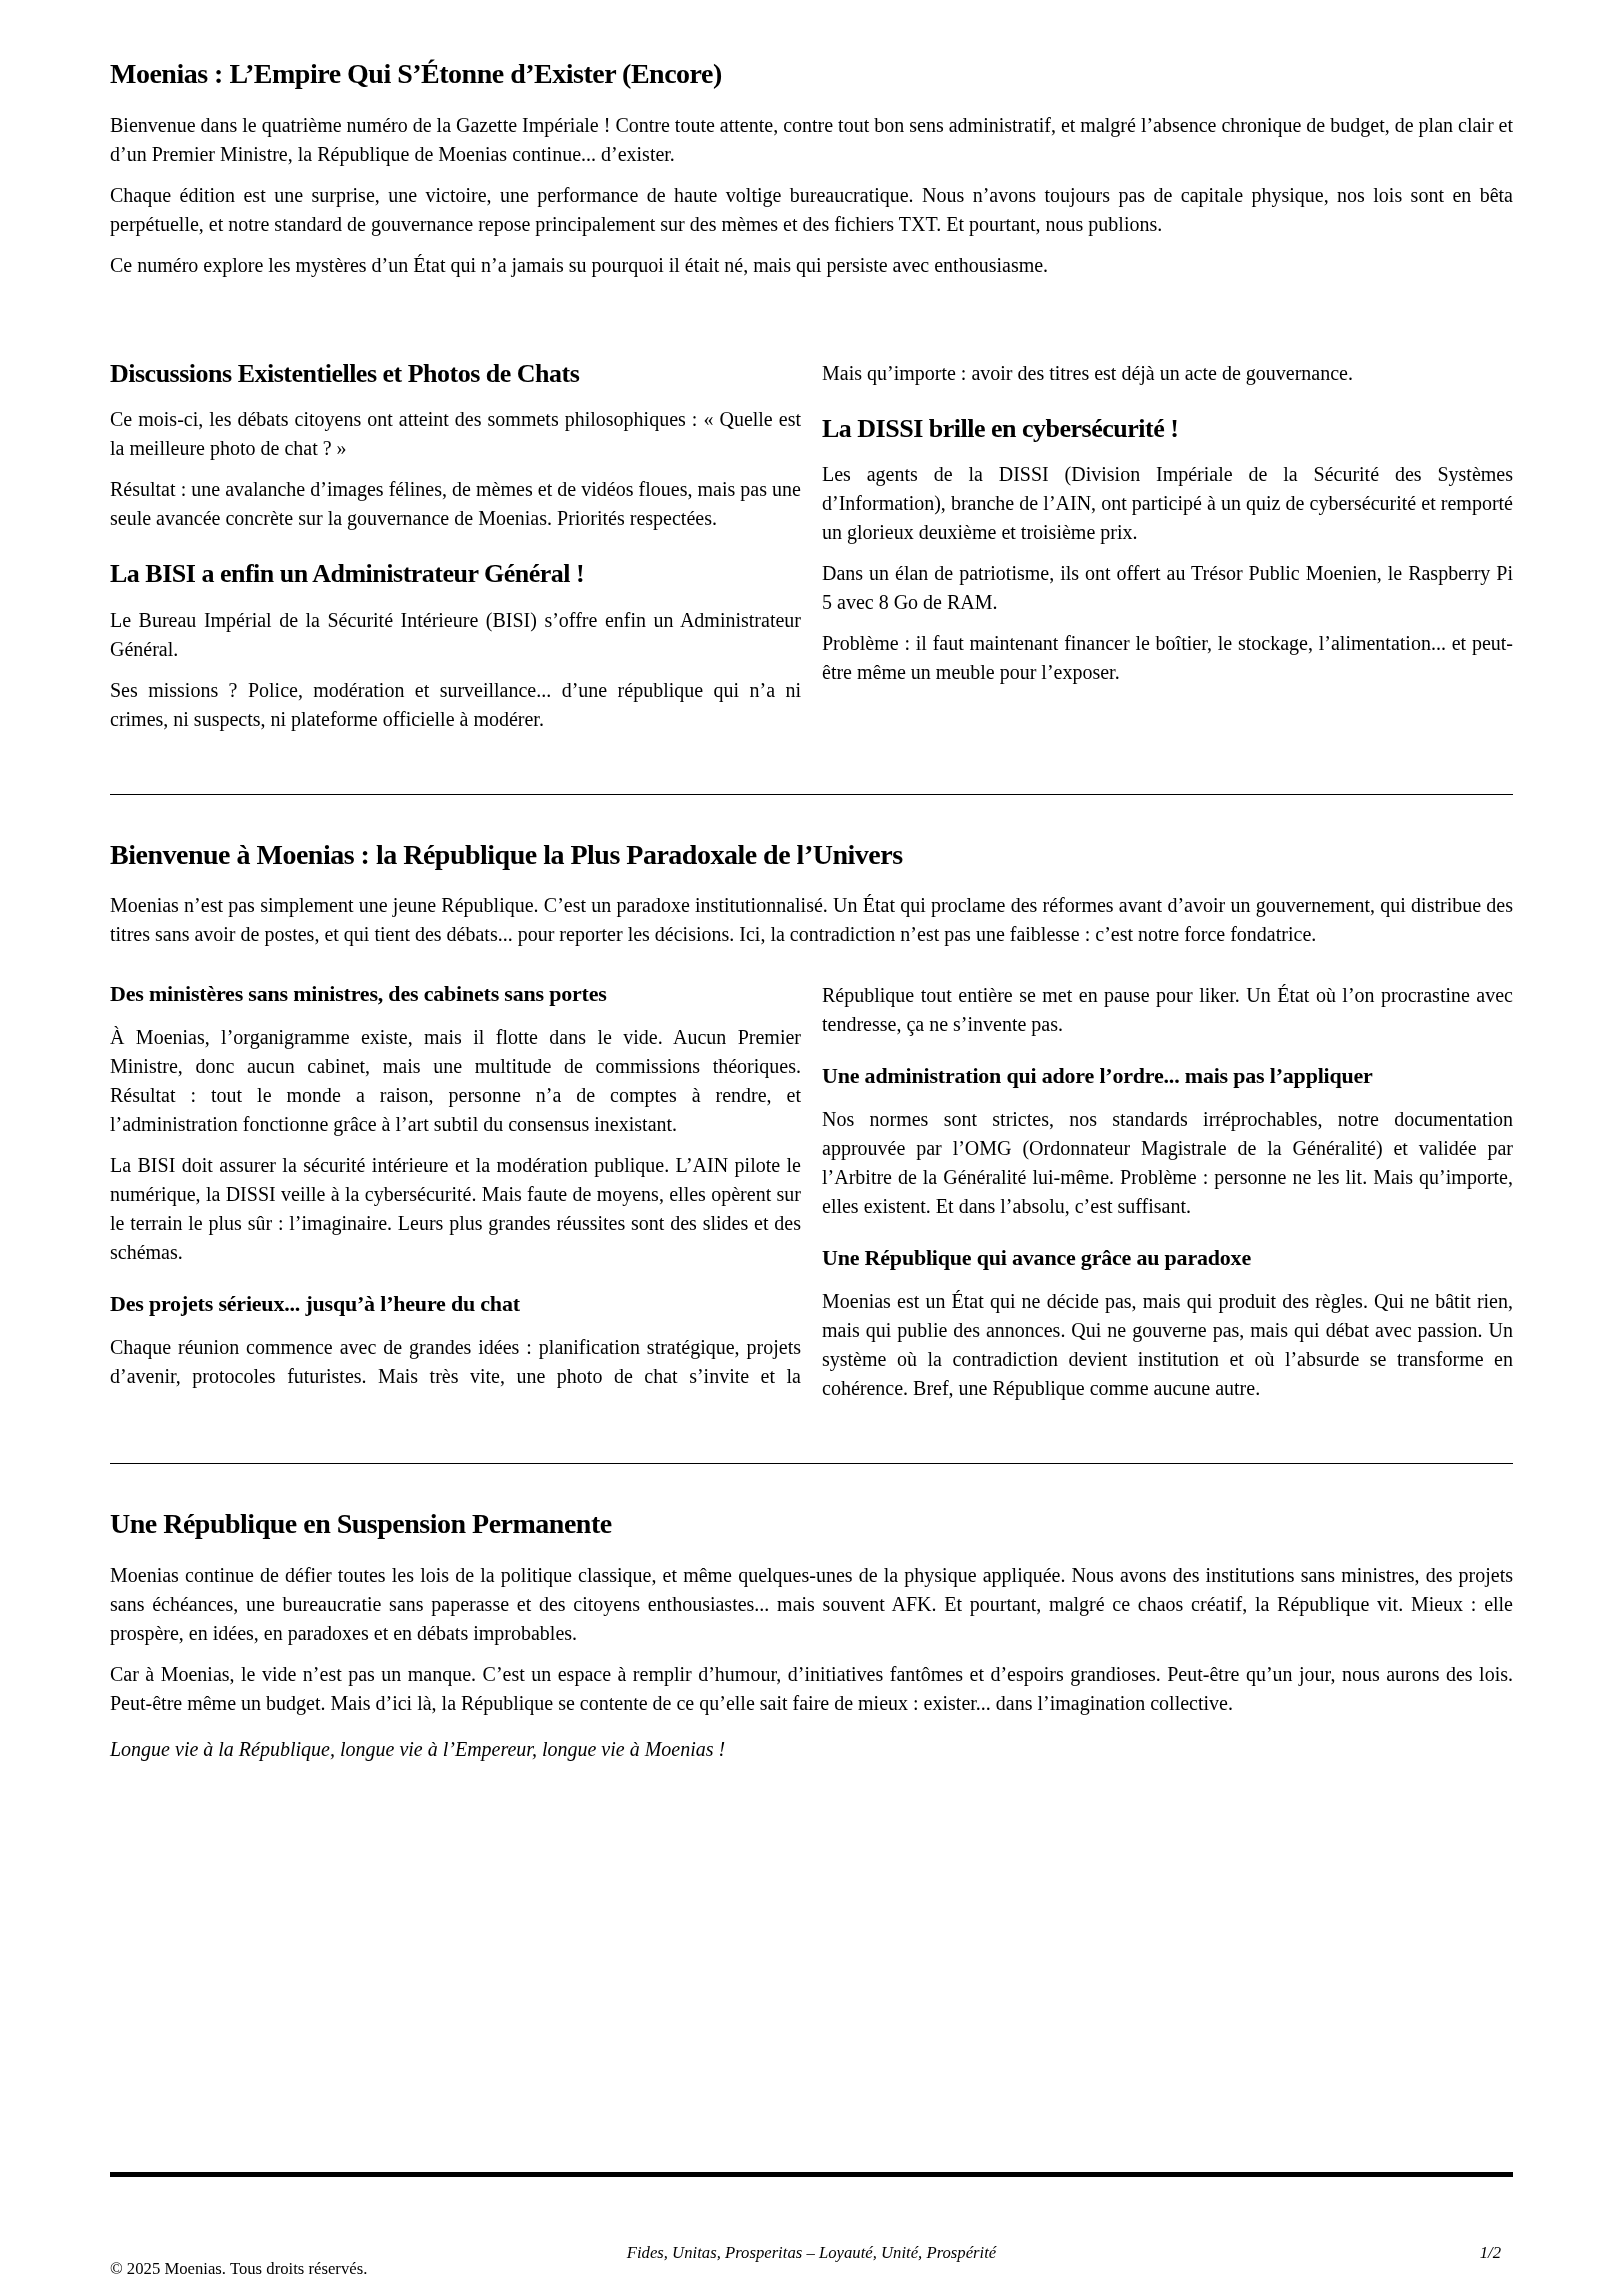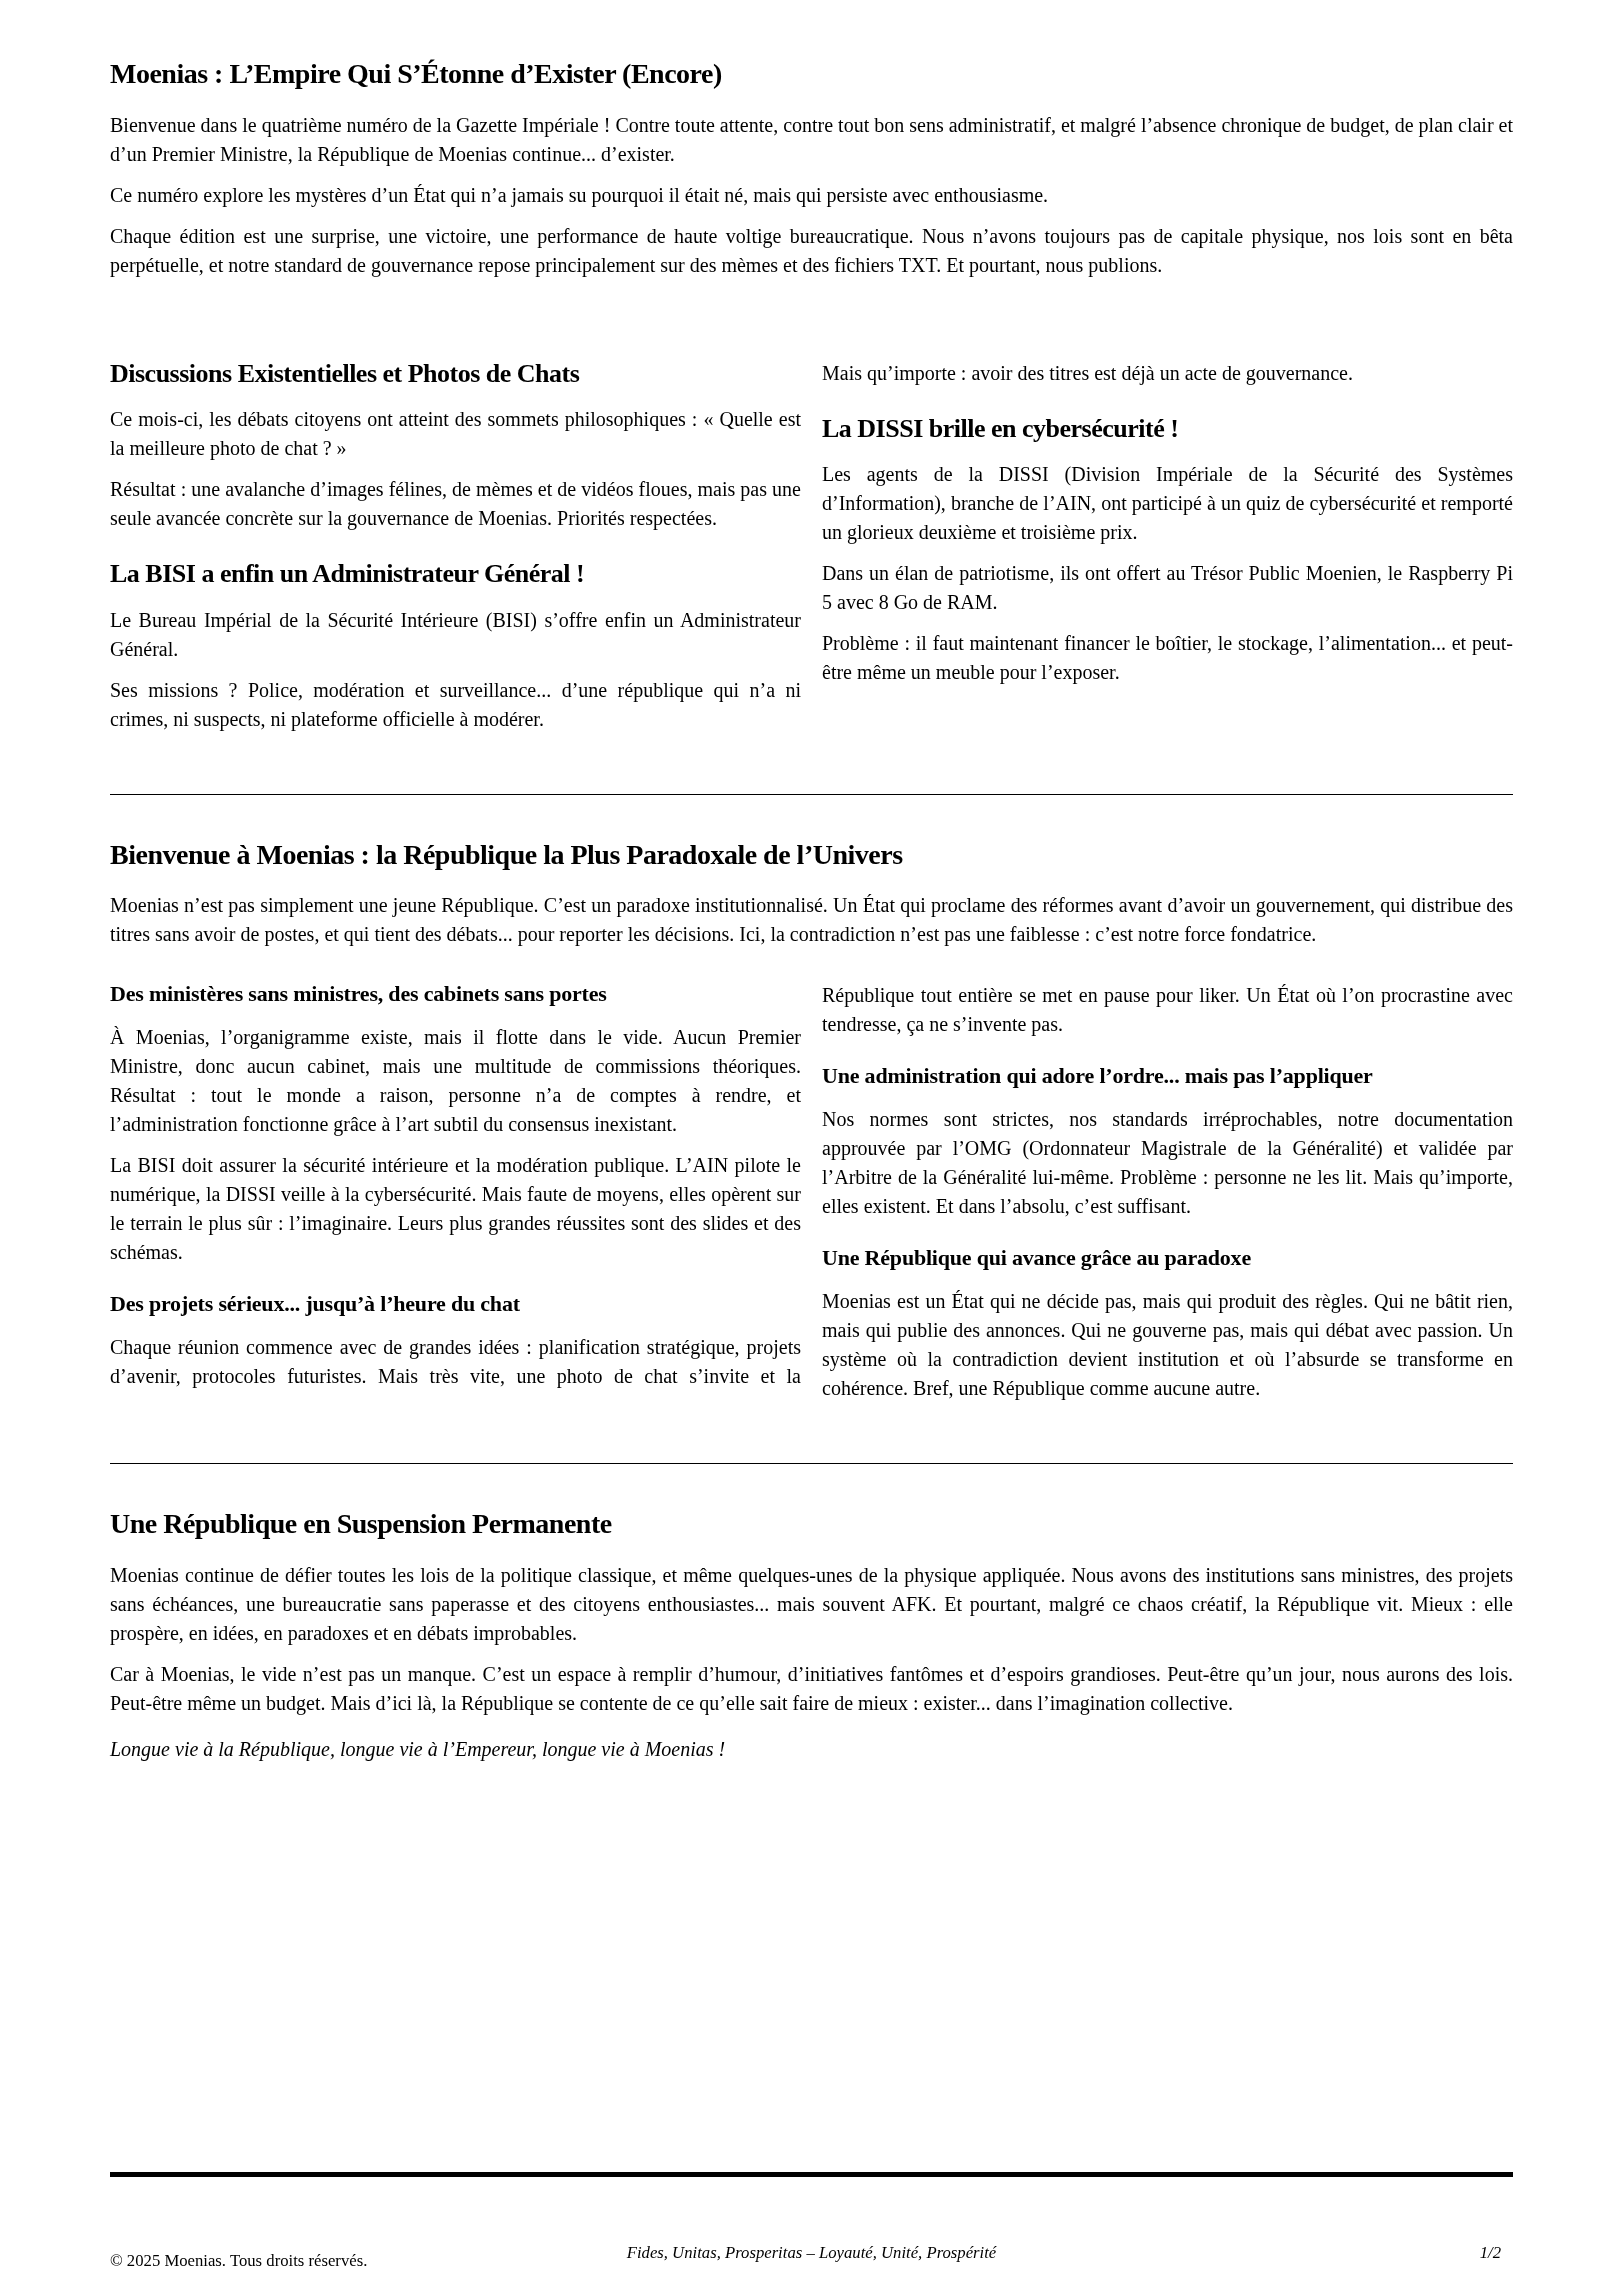--- a/index.html
+++ b/index.html
@@ -111,36 +111,36 @@
     left: 110px;
     right: 110px;
     top: 2172px;
   }
   .footer-row {
     position: relative;
     margin-top: 65px;
     font-size: 16.7px;
     line-height: 1.3;
   }
-  .f-left  { position: absolute; left: 0; top: 8px; }
+  .f-left  { position: absolute; left: 0; top: 16px; }
   .f-right { position: absolute; right: 12px; top: 0; font-style: italic; }
   .f-center { display: block; text-align: center; font-style: italic; }
 </style>
 </head>
 <body>
 
 <div class="page">
 
 
   <section>
     <h2 class="h1">Moenias : L’Empire Qui S’Étonne d’Exister (Encore)</h2>
     <div class="paras">
         <p class="blk-p">Bienvenue dans le quatrième numéro de la Gazette Impériale ! Contre toute attente, contre tout bon sens administratif, et malgré l’absence chronique de budget, de plan clair et d’un Premier Ministre, la République de Moenias continue... d’exister.</p>
+        <p class="blk-p">Chaque édition est une surprise, une victoire, une performance de haute voltige bureaucratique. Nous n’avons toujours pas de capitale physique, nos lois sont en bêta perpétuelle, et notre standard de gouvernance repose principalement sur des mèmes et des fichiers TXT. Et pourtant, nous publions.</p>
         <p class="blk-p">Ce numéro explore les mystères d’un État qui n’a jamais su pourquoi il était né, mais qui persiste avec enthousiasme.</p>
-        <p class="blk-p">Chaque édition est une surprise, une victoire, une performance de haute voltige bureaucratique. Nous n’avons toujours pas de capitale physique, nos lois sont en bêta perpétuelle, et notre standard de gouvernance repose principalement sur des mèmes et des fichiers TXT. Et pourtant, nous publions.</p>
       </div>
   </section>
 
   <section class="cols news">
       <h3 class="blk-h2">Discussions Existentielles et Photos de Chats</h3>
       <p class="blk-p">Ce mois-ci, les débats citoyens ont atteint des sommets philosophiques : « Quelle est la meilleure photo de chat ? »</p>
       <p class="blk-p">Résultat : une avalanche d’images félines, de mèmes et de vidéos floues, mais pas une seule avancée concrète sur la gouvernance de Moenias. Priorités respectées.</p>
       <h3 class="blk-h2">La BISI a enfin un Administrateur Général !</h3>
       <p class="blk-p">Le Bureau Impérial de la Sécurité Intérieure (BISI) s’offre enfin un Administrateur Général.</p>
       <p class="blk-p">Ses missions ? Police, modération et surveillance... d’une république qui n’a ni crimes, ni suspects, ni plateforme officielle à modérer.</p>

